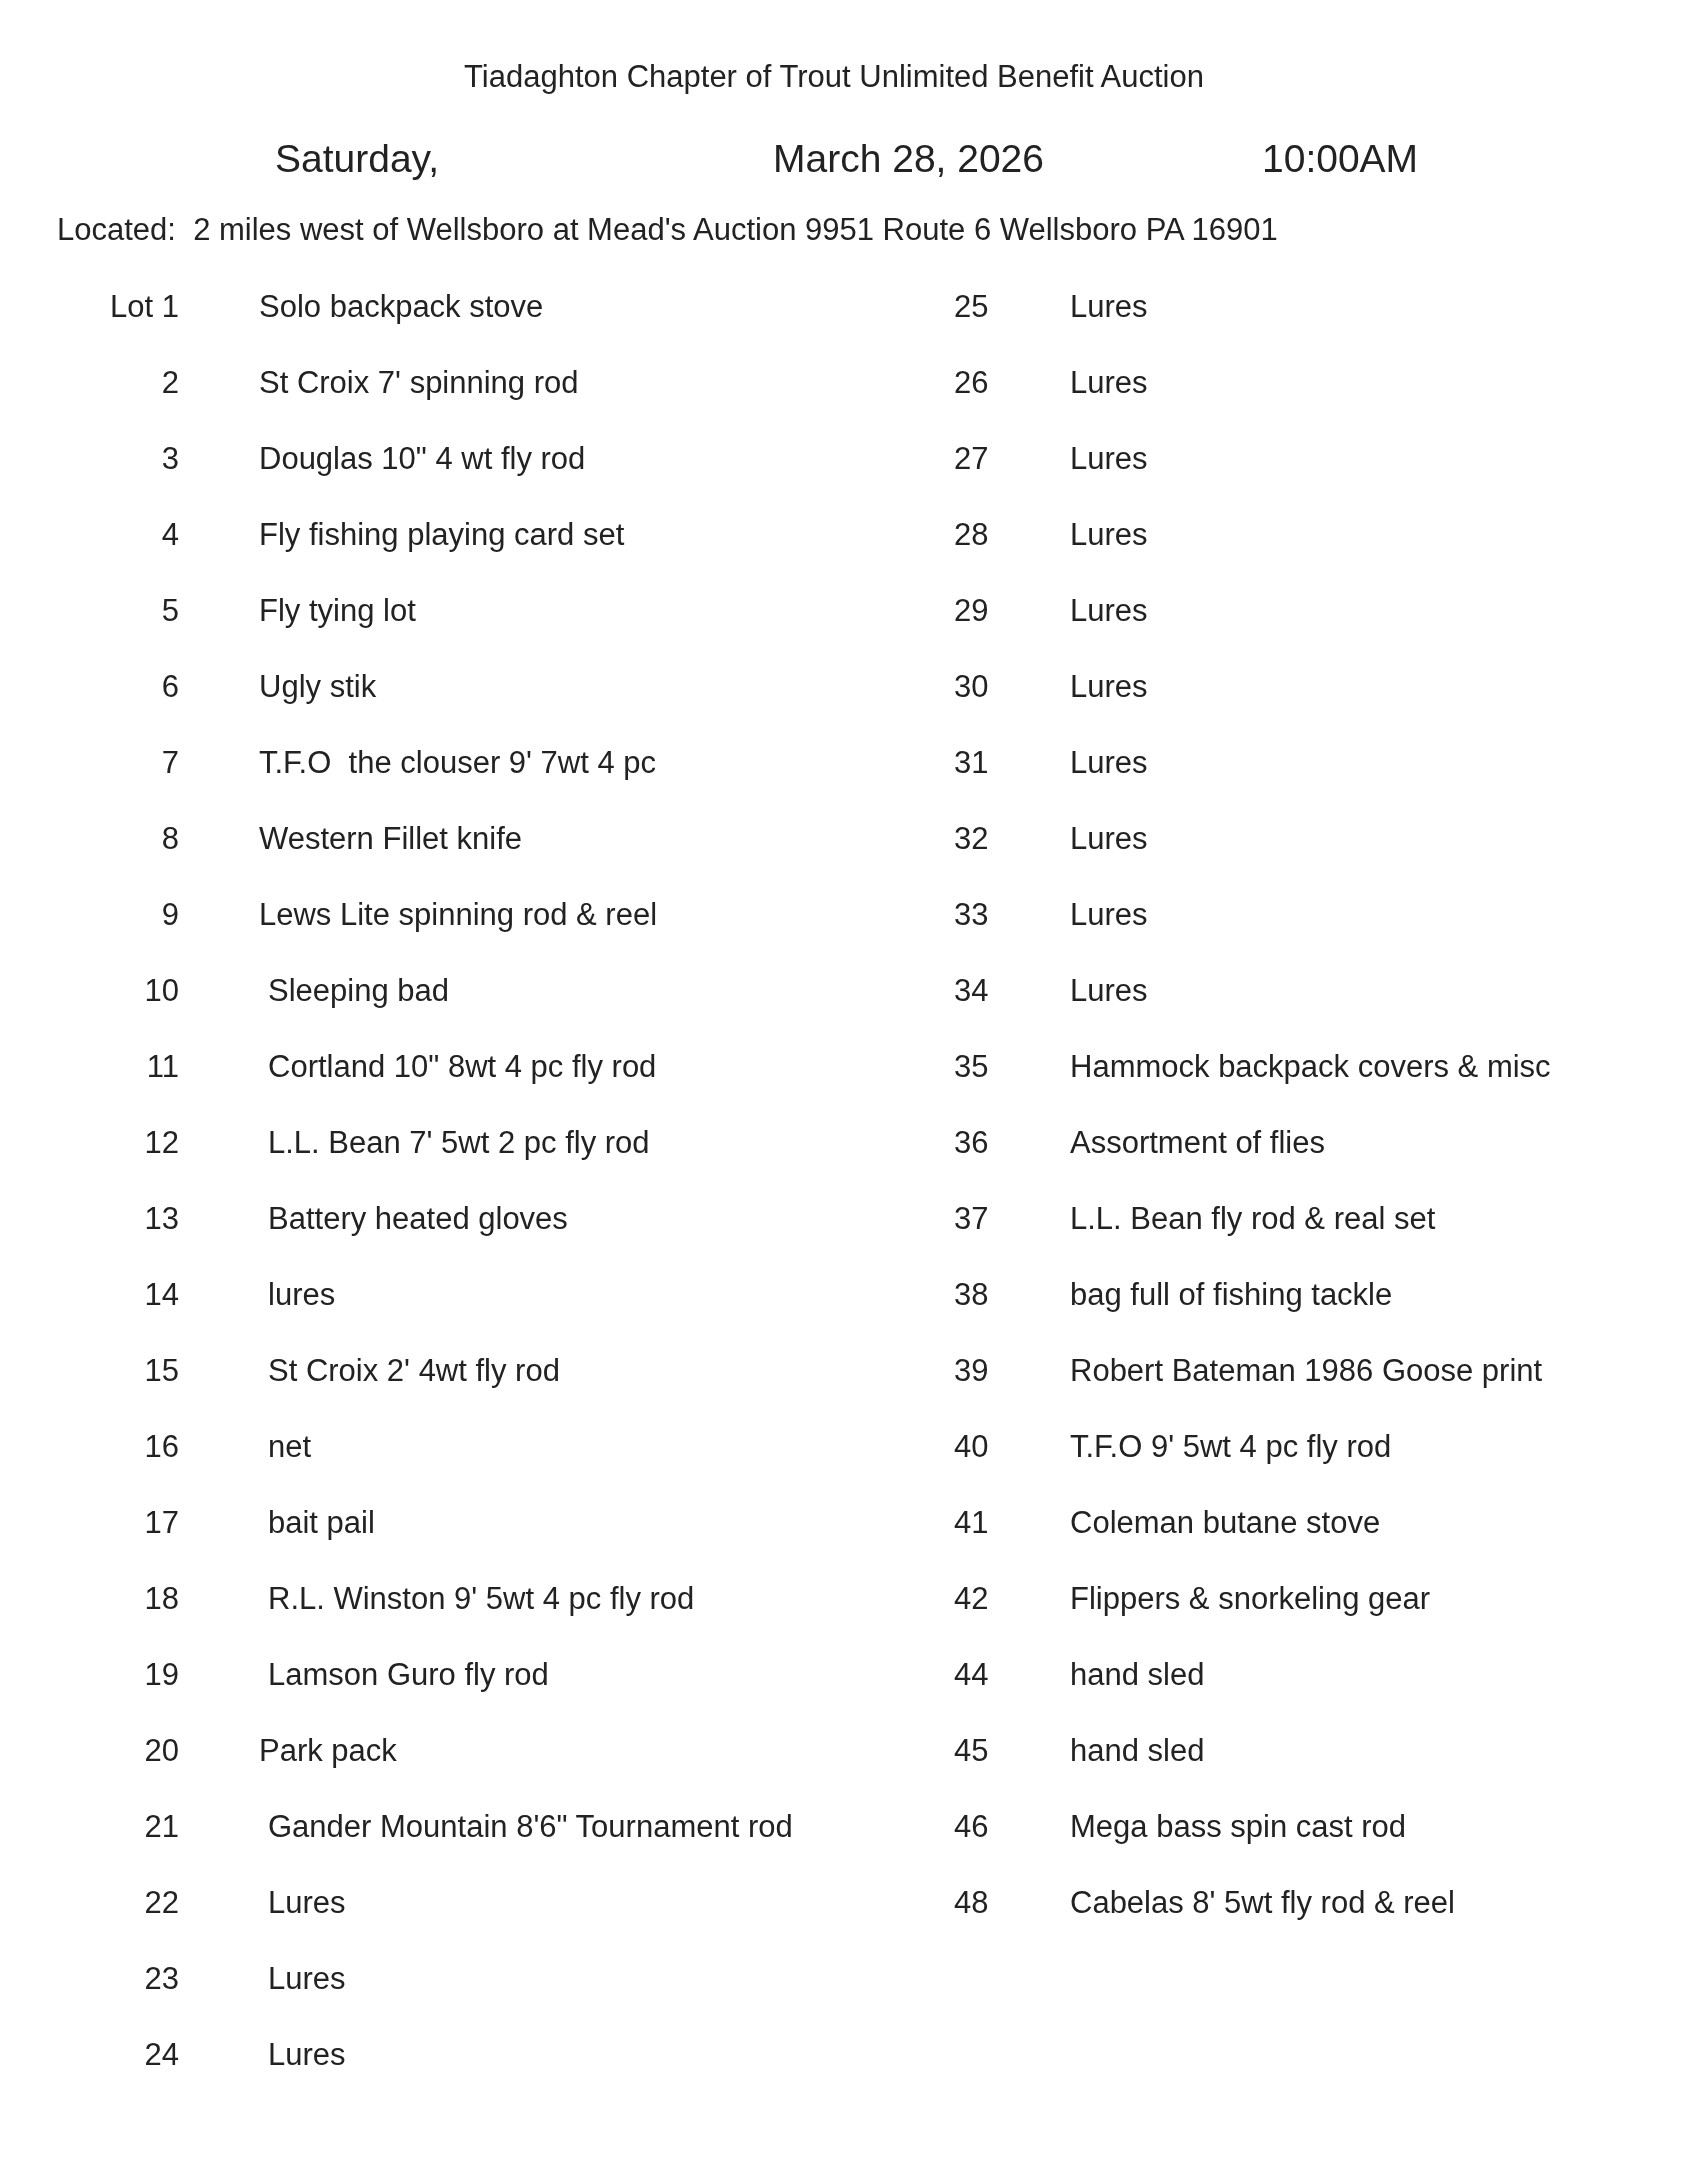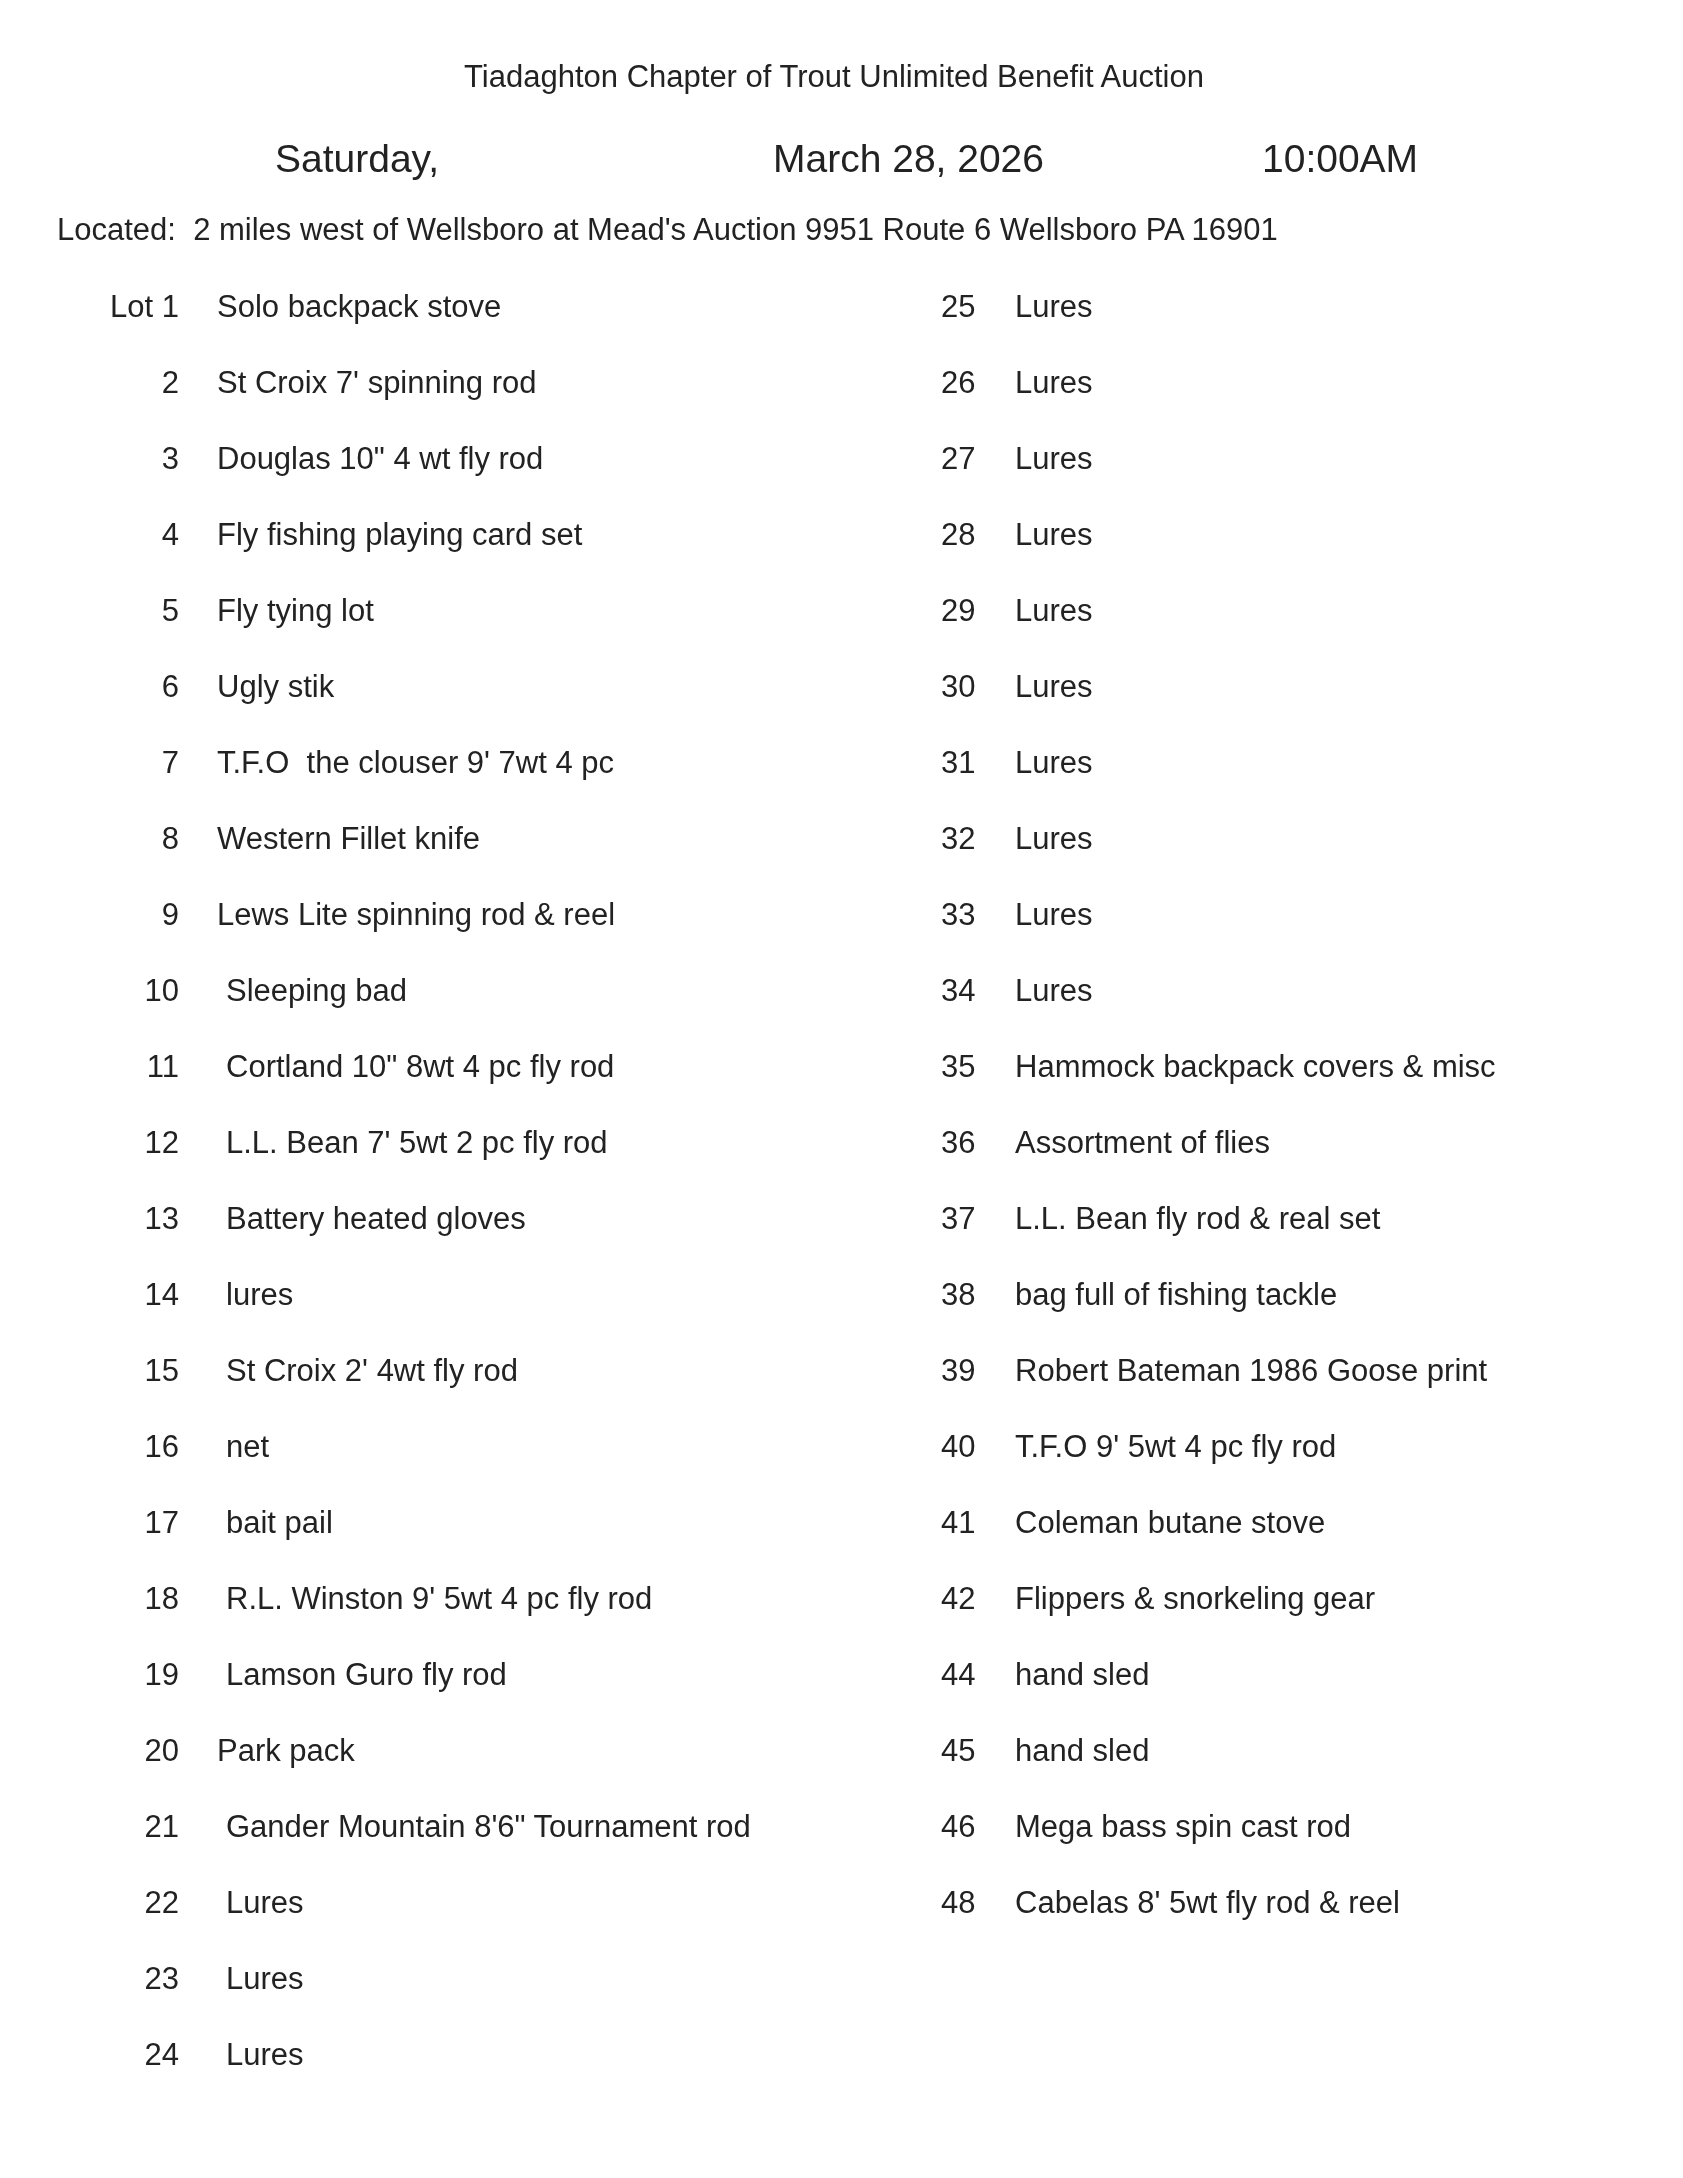--- a/index.html
+++ b/index.html
@@ -8,21 +8,21 @@
     font-family: "Liberation Sans", sans-serif; color: #222222;
   }
   .abs { position: absolute; white-space: pre; line-height: 1; }
   .title { top: 61px; left: 0; width: 1668px; text-align: center; font-size: 31px; }
   .daterow { top: 139px; font-size: 39px; }
   .located { top: 214px; left: 21px; font-size: 31px; margin-left: 36px; }
   .lots { position: absolute; top: 289px; left: 0; width: 1683px; }
   .col { position: absolute; top: 0; }
   .row { position: relative; height: 76px; font-size: 31px; padding-left: 16px; }
   .num { position: absolute; top: 0; text-align: right; white-space: pre; }
-  .desc { position: absolute; top: 0; white-space: pre; }
+  .desc { position: absolute; top: 0; white-space: pre; margin-left: 42px; }
   .left .num { left: 0; width: 179px; }
   .left .desc { left: 217px; }
   .left .desc.indent { left: 226px; }
   .right { left: 0; }
   .right .num { left: 937px; width: 40px; text-align: left; }
   .right .desc { left: 1011px; }
 </style>
 </head>
 <body>
 
@@ -124,21 +124,21 @@
       </div>
       <div class="row">
         <span class="num">23</span>
         <span class="desc indent">Lures</span>
       </div>
       <div class="row">
         <span class="num">24</span>
         <span class="desc indent">Lures</span>
       </div>
     </div>
-  <div class="col right" style="left:4px;width:1371px" id="col-right">
+  <div class="col right" style="left:17px;width:1371px" id="col-right">
       <div class="row">
         <span class="num">25</span>
         <span class="desc">Lures</span>
       </div>
       <div class="row">
         <span class="num">26</span>
         <span class="desc">Lures</span>
       </div>
       <div class="row">
         <span class="num">27</span>

